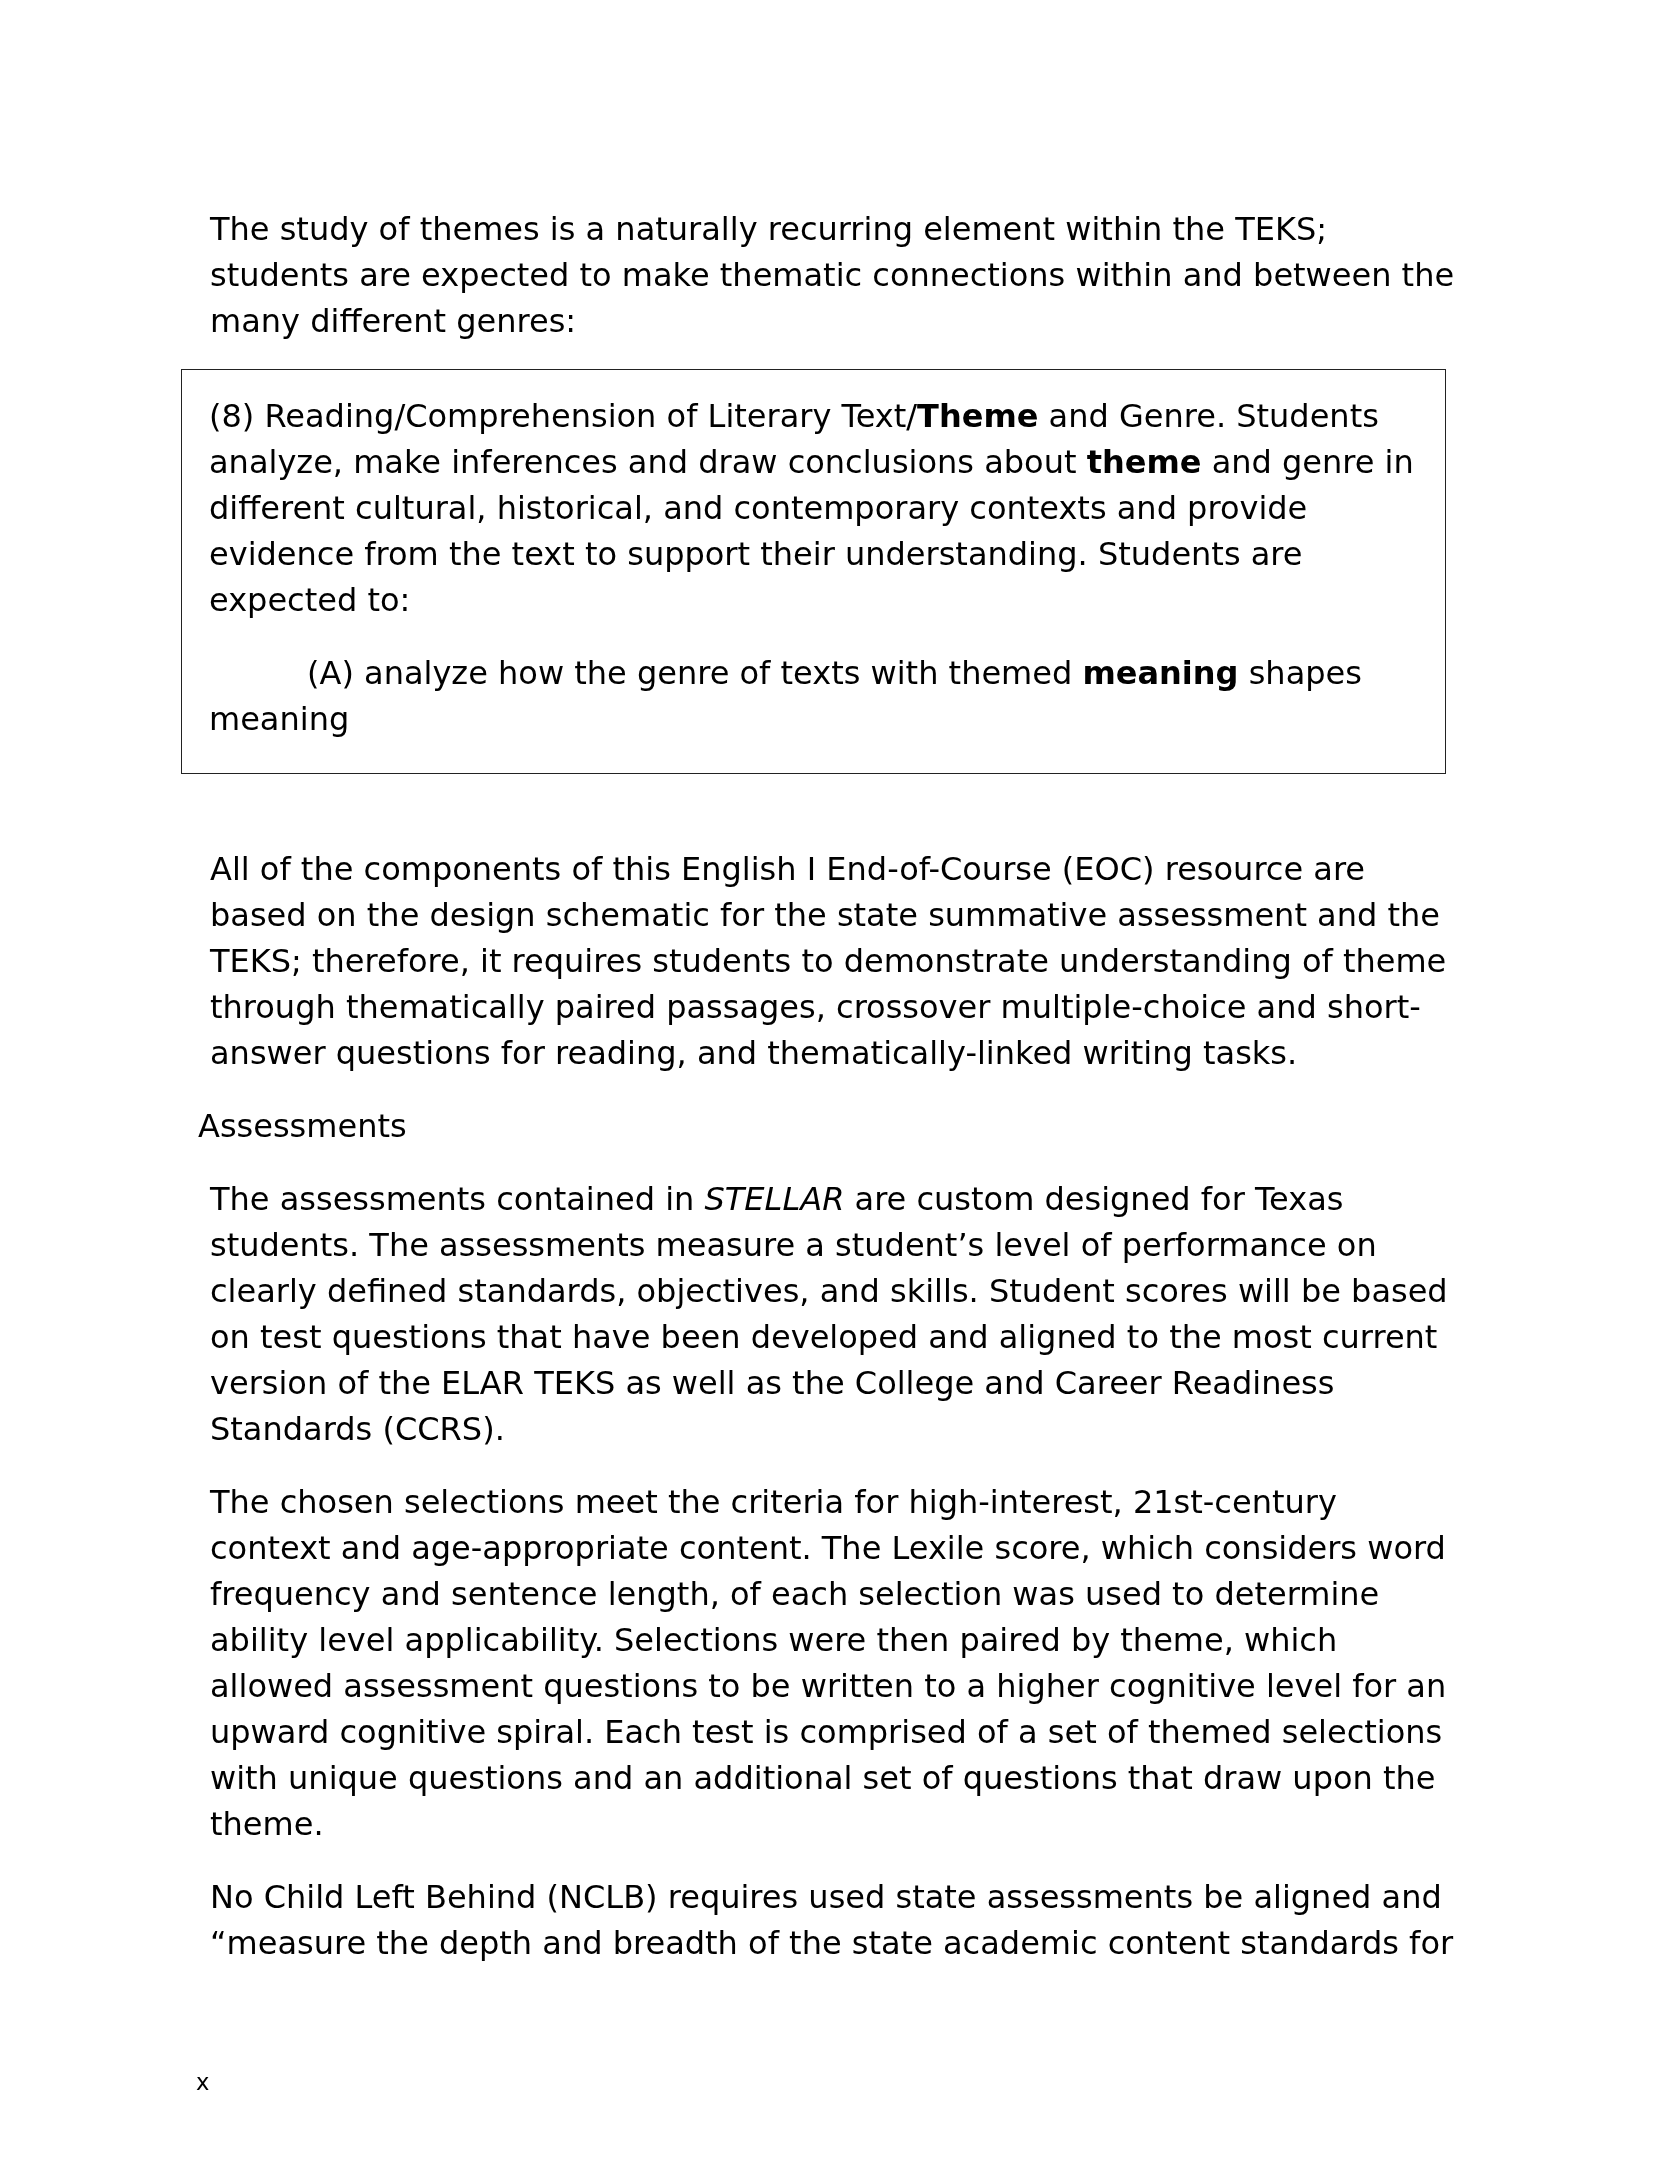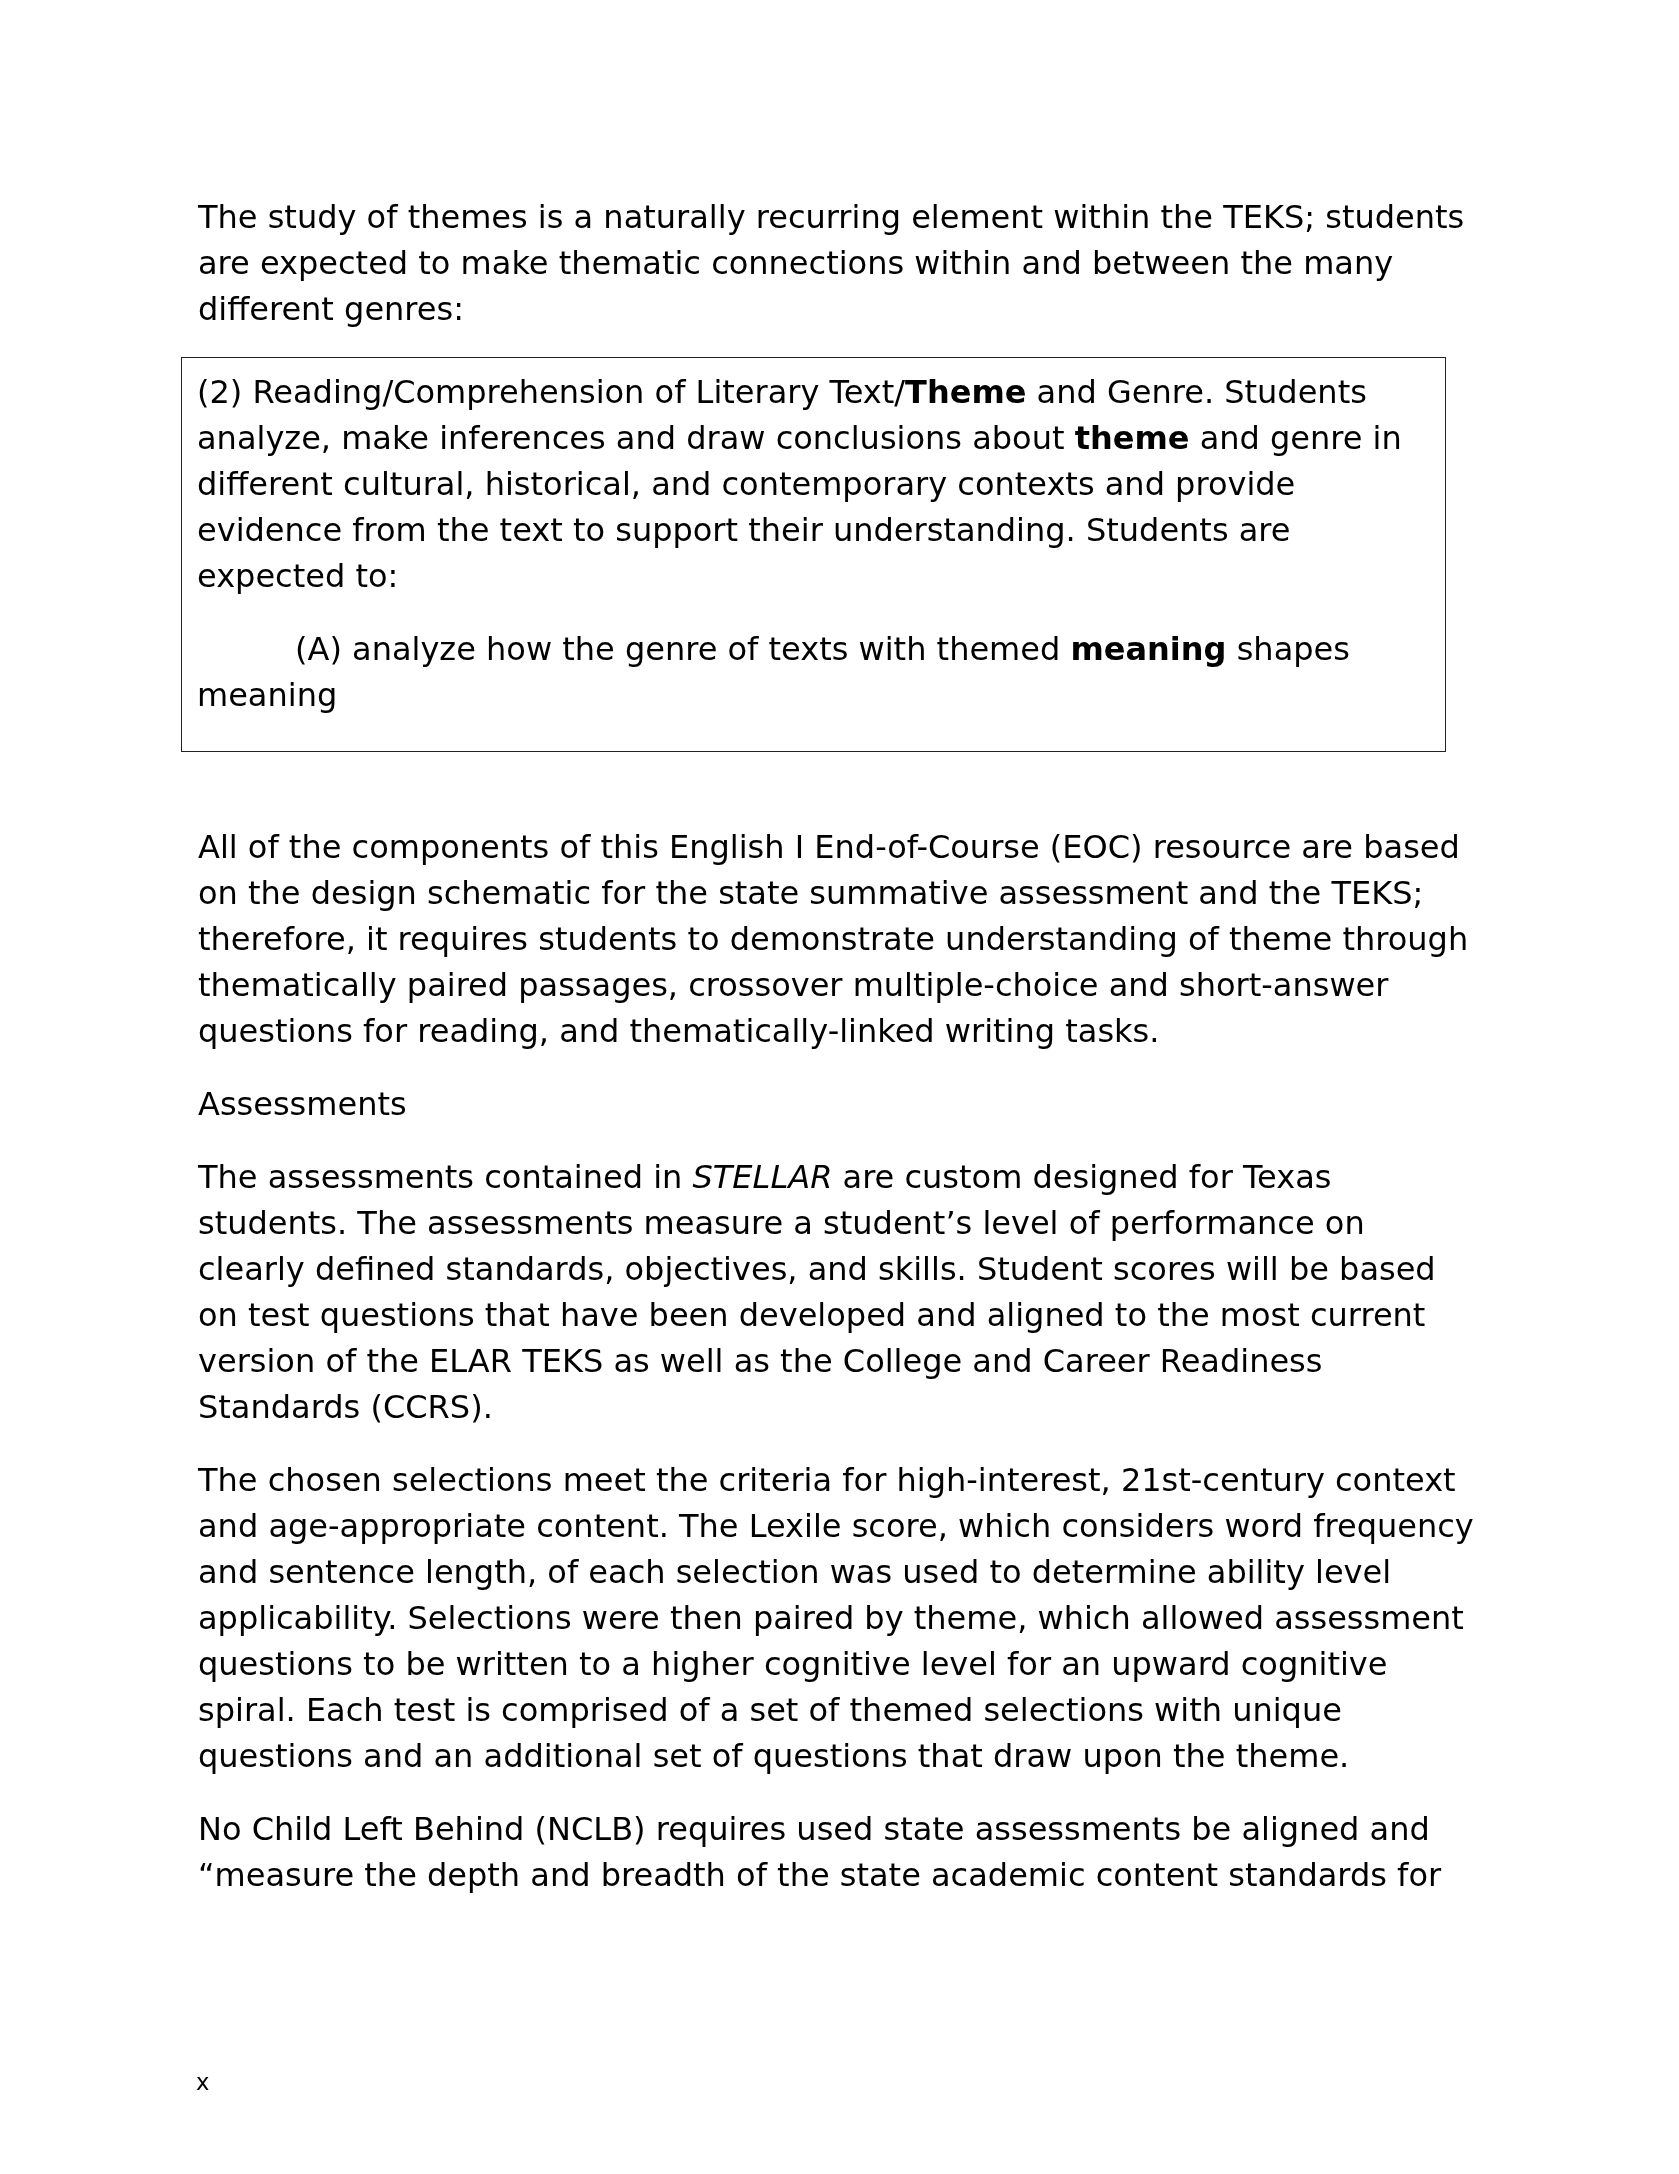--- a/index.html
+++ b/index.html
@@ -15,21 +15,21 @@
       color: #000000;
       overflow: hidden;
     }
     .page {
       position: absolute;
       left: 198px;
       top: 194px;
       width: 1281px;
     }
     p {
-      margin: 0;
+      margin: 12px;
       font-size: 32px;
       line-height: 46px;
     }
     .para-intro {
       margin-bottom: 24.5px;
     }
     .teks-box {
       position: relative;
       left: -17px;
       width: 1265px;
@@ -68,21 +68,21 @@
     i { font-style: italic; }
   </style>
 </head>
 <body>
 
 <div class="page">
 
   <p class="para-intro">The study of themes is a naturally recurring element within the TEKS; students are expected to make thematic connections within and between the many different genres:</p>
 
   <div class="teks-box">
-    <p class="standard"><span>(2) Reading/Comprehension of Literary Text/</span><b>Theme</b><span> and Genre. Students analyze, make inferences and draw conclusions about </span><b>theme</b><span> and genre in different cultural, historical, and contemporary contexts and provide evidence from the text to support their understanding. Students are expected to:</span></p>
+    <p class="standard"><span>(8) Reading/Comprehension of Literary Text/</span><b>Theme</b><span> and Genre. Students analyze, make inferences and draw conclusions about </span><b>theme</b><span> and genre in different cultural, historical, and contemporary contexts and provide evidence from the text to support their understanding. Students are expected to:</span></p>
     <p class="indent"><span>(A) analyze how the genre of texts with themed </span><b>meaning</b><span> shapes meaning</span></p>
   </div>
 
   <p class="para-components">All of the components of this English I End-of-Course (EOC) resource are based on the design schematic for the state summative assessment and the TEKS; therefore, it requires students to demonstrate understanding of theme through thematically paired passages, crossover multiple-choice and short-answer questions for reading, and thematically-linked writing tasks.</p>
 
   <h2>Assessments</h2>
 
   <p class="para"><span>The assessments contained in </span><i>STELLAR</i><span> are custom designed for Texas students. The assessments measure a student’s level of performance on clearly defined standards, objectives, and skills. Student scores will be based on test questions that have been developed and aligned to the most current version of the ELAR TEKS as well as the College and Career Readiness Standards (CCRS).</span></p>
 
   <p class="para">The chosen selections meet the criteria for high-interest, 21st-century context and age-appropriate content. The Lexile score, which considers word frequency and sentence length, of each selection was used to determine ability level applicability. Selections were then paired by theme, which allowed assessment questions to be written to a higher cognitive level for an upward cognitive spiral. Each test is comprised of a set of themed selections with unique questions and an additional set of questions that draw upon the theme.</p>

